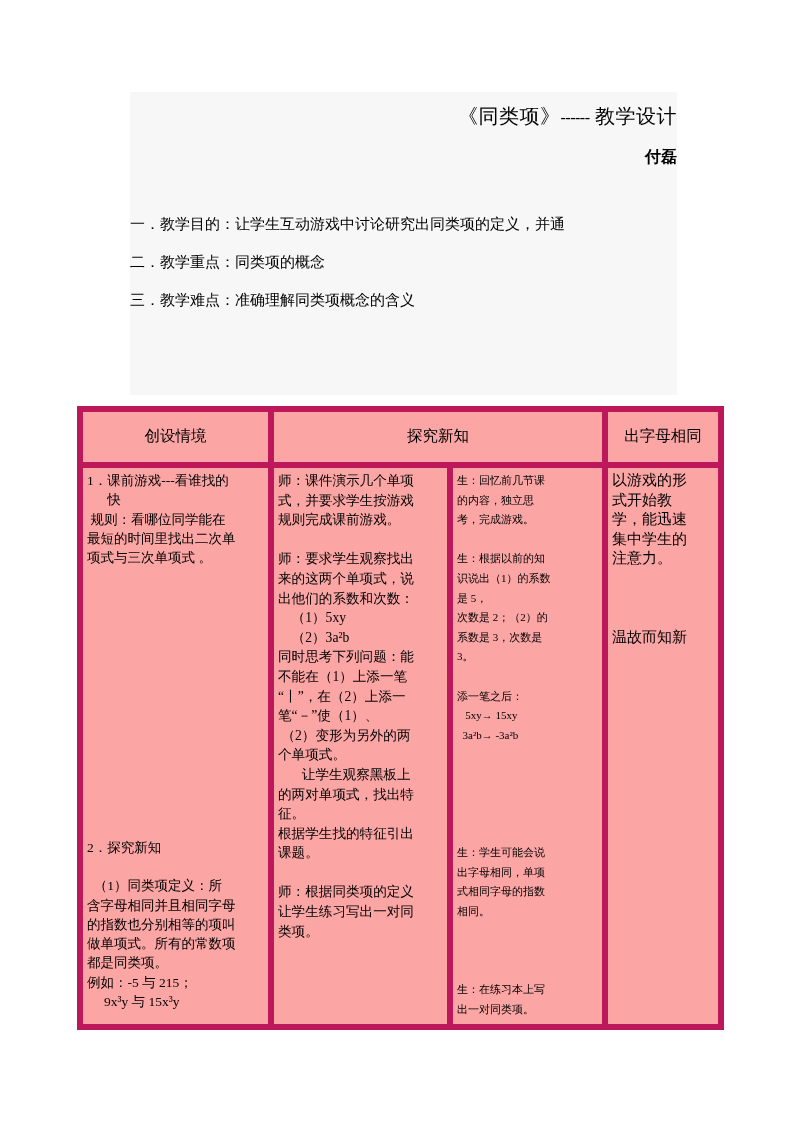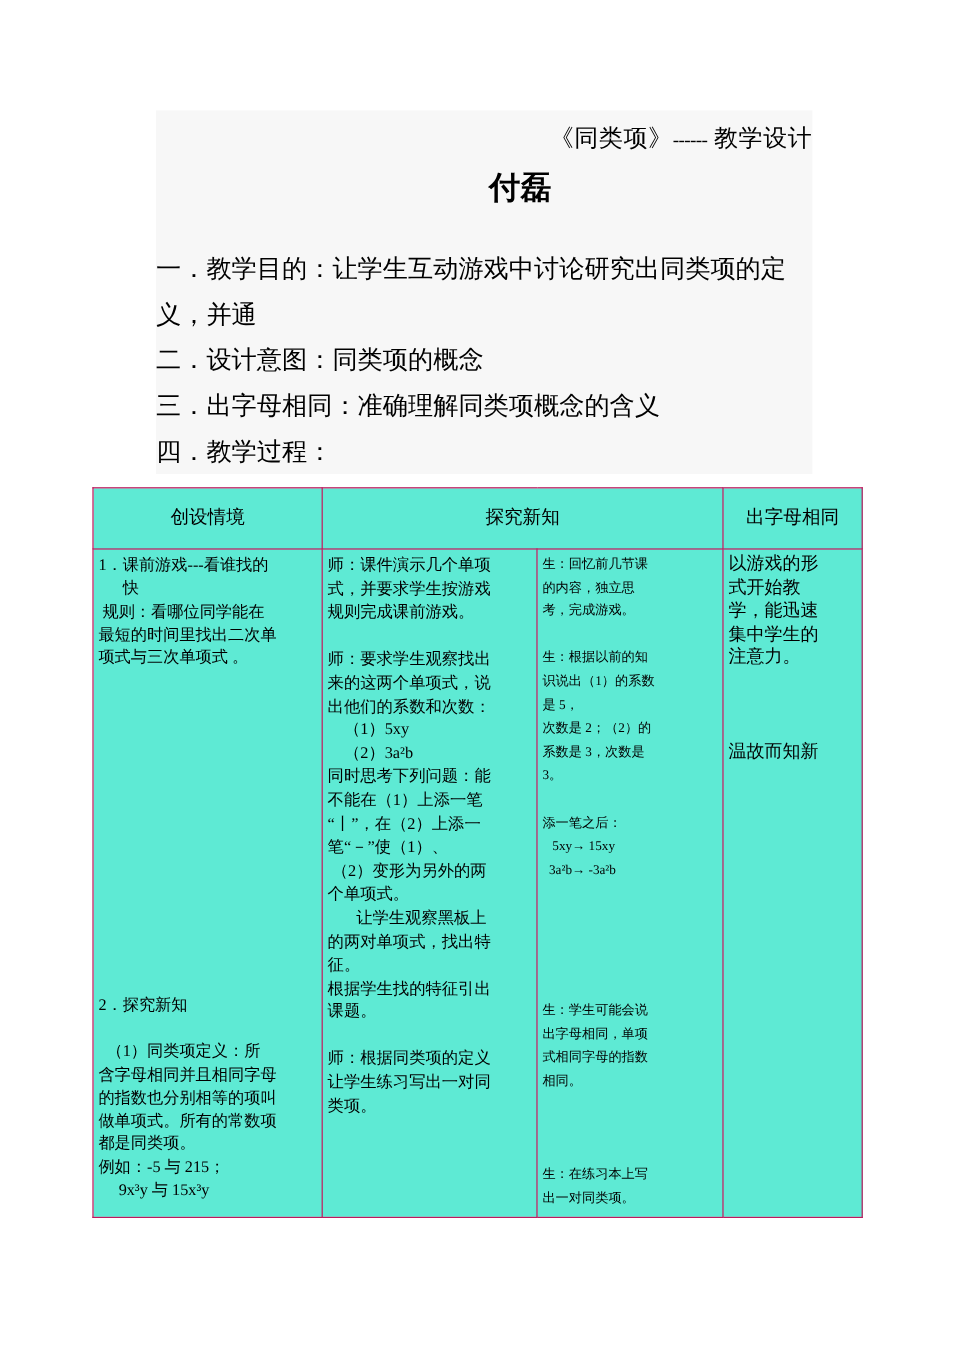--- a/index.html
+++ b/index.html
@@ -46,34 +46,34 @@
   .doc-title .dashes {
     font-size: 16px;
     letter-spacing: -0.5px;
   }
 
   .doc-author {
     position: absolute;
     left: 130px;
     top: 142px;
     width: 547px;
-    text-align: center;
-    font-size: 26px;
+    text-align: right;
+    font-size: 16px;
     font-weight: bold;
     line-height: 30px;
     padding-left: 60px;
     box-sizing: border-box;
   }
 
   .outline {
     position: absolute;
     left: 130px;
     top: 205px;
     width: 547px;
-    font-size: 21px;
+    font-size: 15px;
     line-height: 38px;
   }
   .outline .ol-item {
     white-space: pre-wrap;
     text-indent: 0;
   }
   .outline .ol-indent {
     padding-left: 46px;
   }
 
@@ -82,25 +82,25 @@
     position: absolute;
     left: 77px;
     top: 406px;
     width: 641px;
     border-collapse: collapse;
     table-layout: fixed;
     background: #f7f7f7;
   }
   table.lesson-table td,
   table.lesson-table th {
-    border: 1px solid #be185d;
+    border: 6px solid #be185d;
     vertical-align: top;
     padding: 3px 4px 4px 4px;
     font-weight: normal;
-    background: #5eead4;
+    background: #fca5a5;
   }
   table.lesson-table th {
     text-align: center;
     font-size: 15.5px;
     height: 43px;
     vertical-align: middle;
   }
 
   col.c1 { width: 191px; }
   col.c2 { width: 179px; }
@@ -127,23 +127,22 @@
   <div class="header-block"></div>
 
   <div class="doc-title">
     <span>《同类项》</span><span class="dashes">------</span><span> 教学设计</span>
   </div>
 
   <div class="doc-author">付磊</div>
 
   <div class="outline">
     <div class="ol-item">一．教学目的：让学生互动游戏中讨论研究出同类项的定义，并通</div>
-    <div class="ol-item">二．设计意图：同类项的概念</div>
-    <div class="ol-item">三．出字母相同：准确理解同类项概念的含义</div>
-    <div class="ol-item">四．教学过程：</div>
+    <div class="ol-item">二．教学重点：同类项的概念</div>
+    <div class="ol-item">三．教学难点：准确理解同类项概念的含义</div>
   </div>
 
   <table class="lesson-table">
     <colgroup>
       <col class="c1">
         <col class="c2">
         <col class="c3">
         <col class="c4">
     </colgroup>
     <thead>

